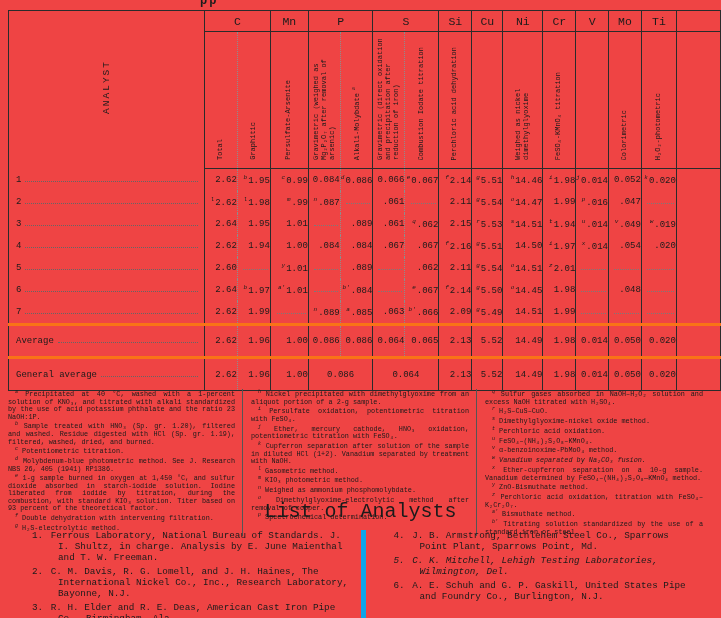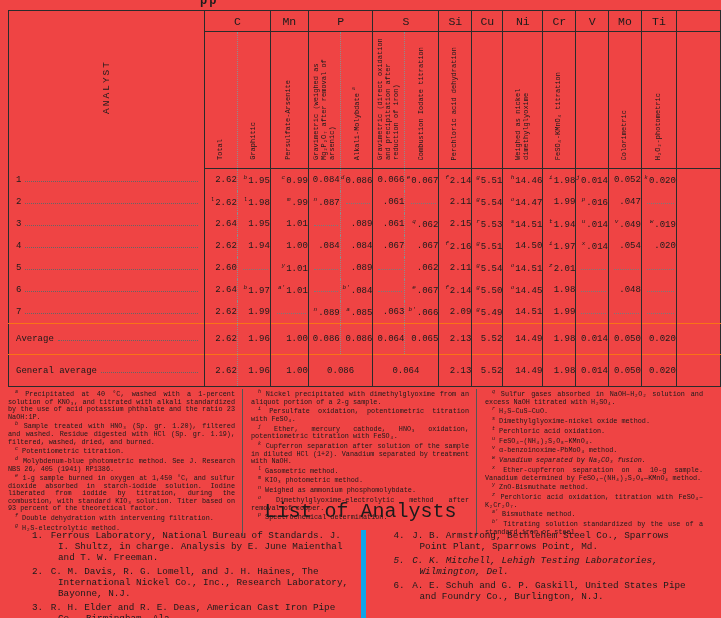--- a/index.html
+++ b/index.html
@@ -25,21 +25,21 @@
   .th-method sup{font-size:5px;font-style:italic;}
   .td-val{font-size:9px;height:22px;text-align:right;padding-right:5px;
           vertical-align:middle;white-space:nowrap;}
   .td-val sup{font-size:6px;font-style:italic;margin-right:1px;}
   .td-val.center{text-align:center;padding-right:0;}
   .dashcell::after{content:"";display:block;border-bottom:1.2px dotted #7a7a7a;
                    margin:3px 2px 0 auto;width:78%;}
   .td-lab{font-size:9px;vertical-align:middle;}
   .td-lab .labwrap{display:flex;align-items:flex-end;padding:0 4px 0 7px;}
   .td-lab .dots{flex:1;border-bottom:1.2px dotted #666;margin:0 2px 3px 4px;}
-  .avg-row td{border-top:1px solid #f97316;height:30px;}
+  .avg-row td{border-top:3px solid #f97316;height:30px;}
   .gen-row td{height:31px;text-align:right;}
 
   
   .footnotes{position:absolute;left:8px;top:389px;width:706px;display:flex;}
   .fn-col{width:234px;box-sizing:border-box;padding-right:7px;}
   .fn-divider-l{border-left:1px solid #555;padding-left:8px;}
   .fn{margin:0;font-size:6.8px;line-height:7.5px;text-indent:7px;text-align:justify;}
   .fn sup{font-size:5px;font-style:italic;}
   .it{font-style:italic;}
 

